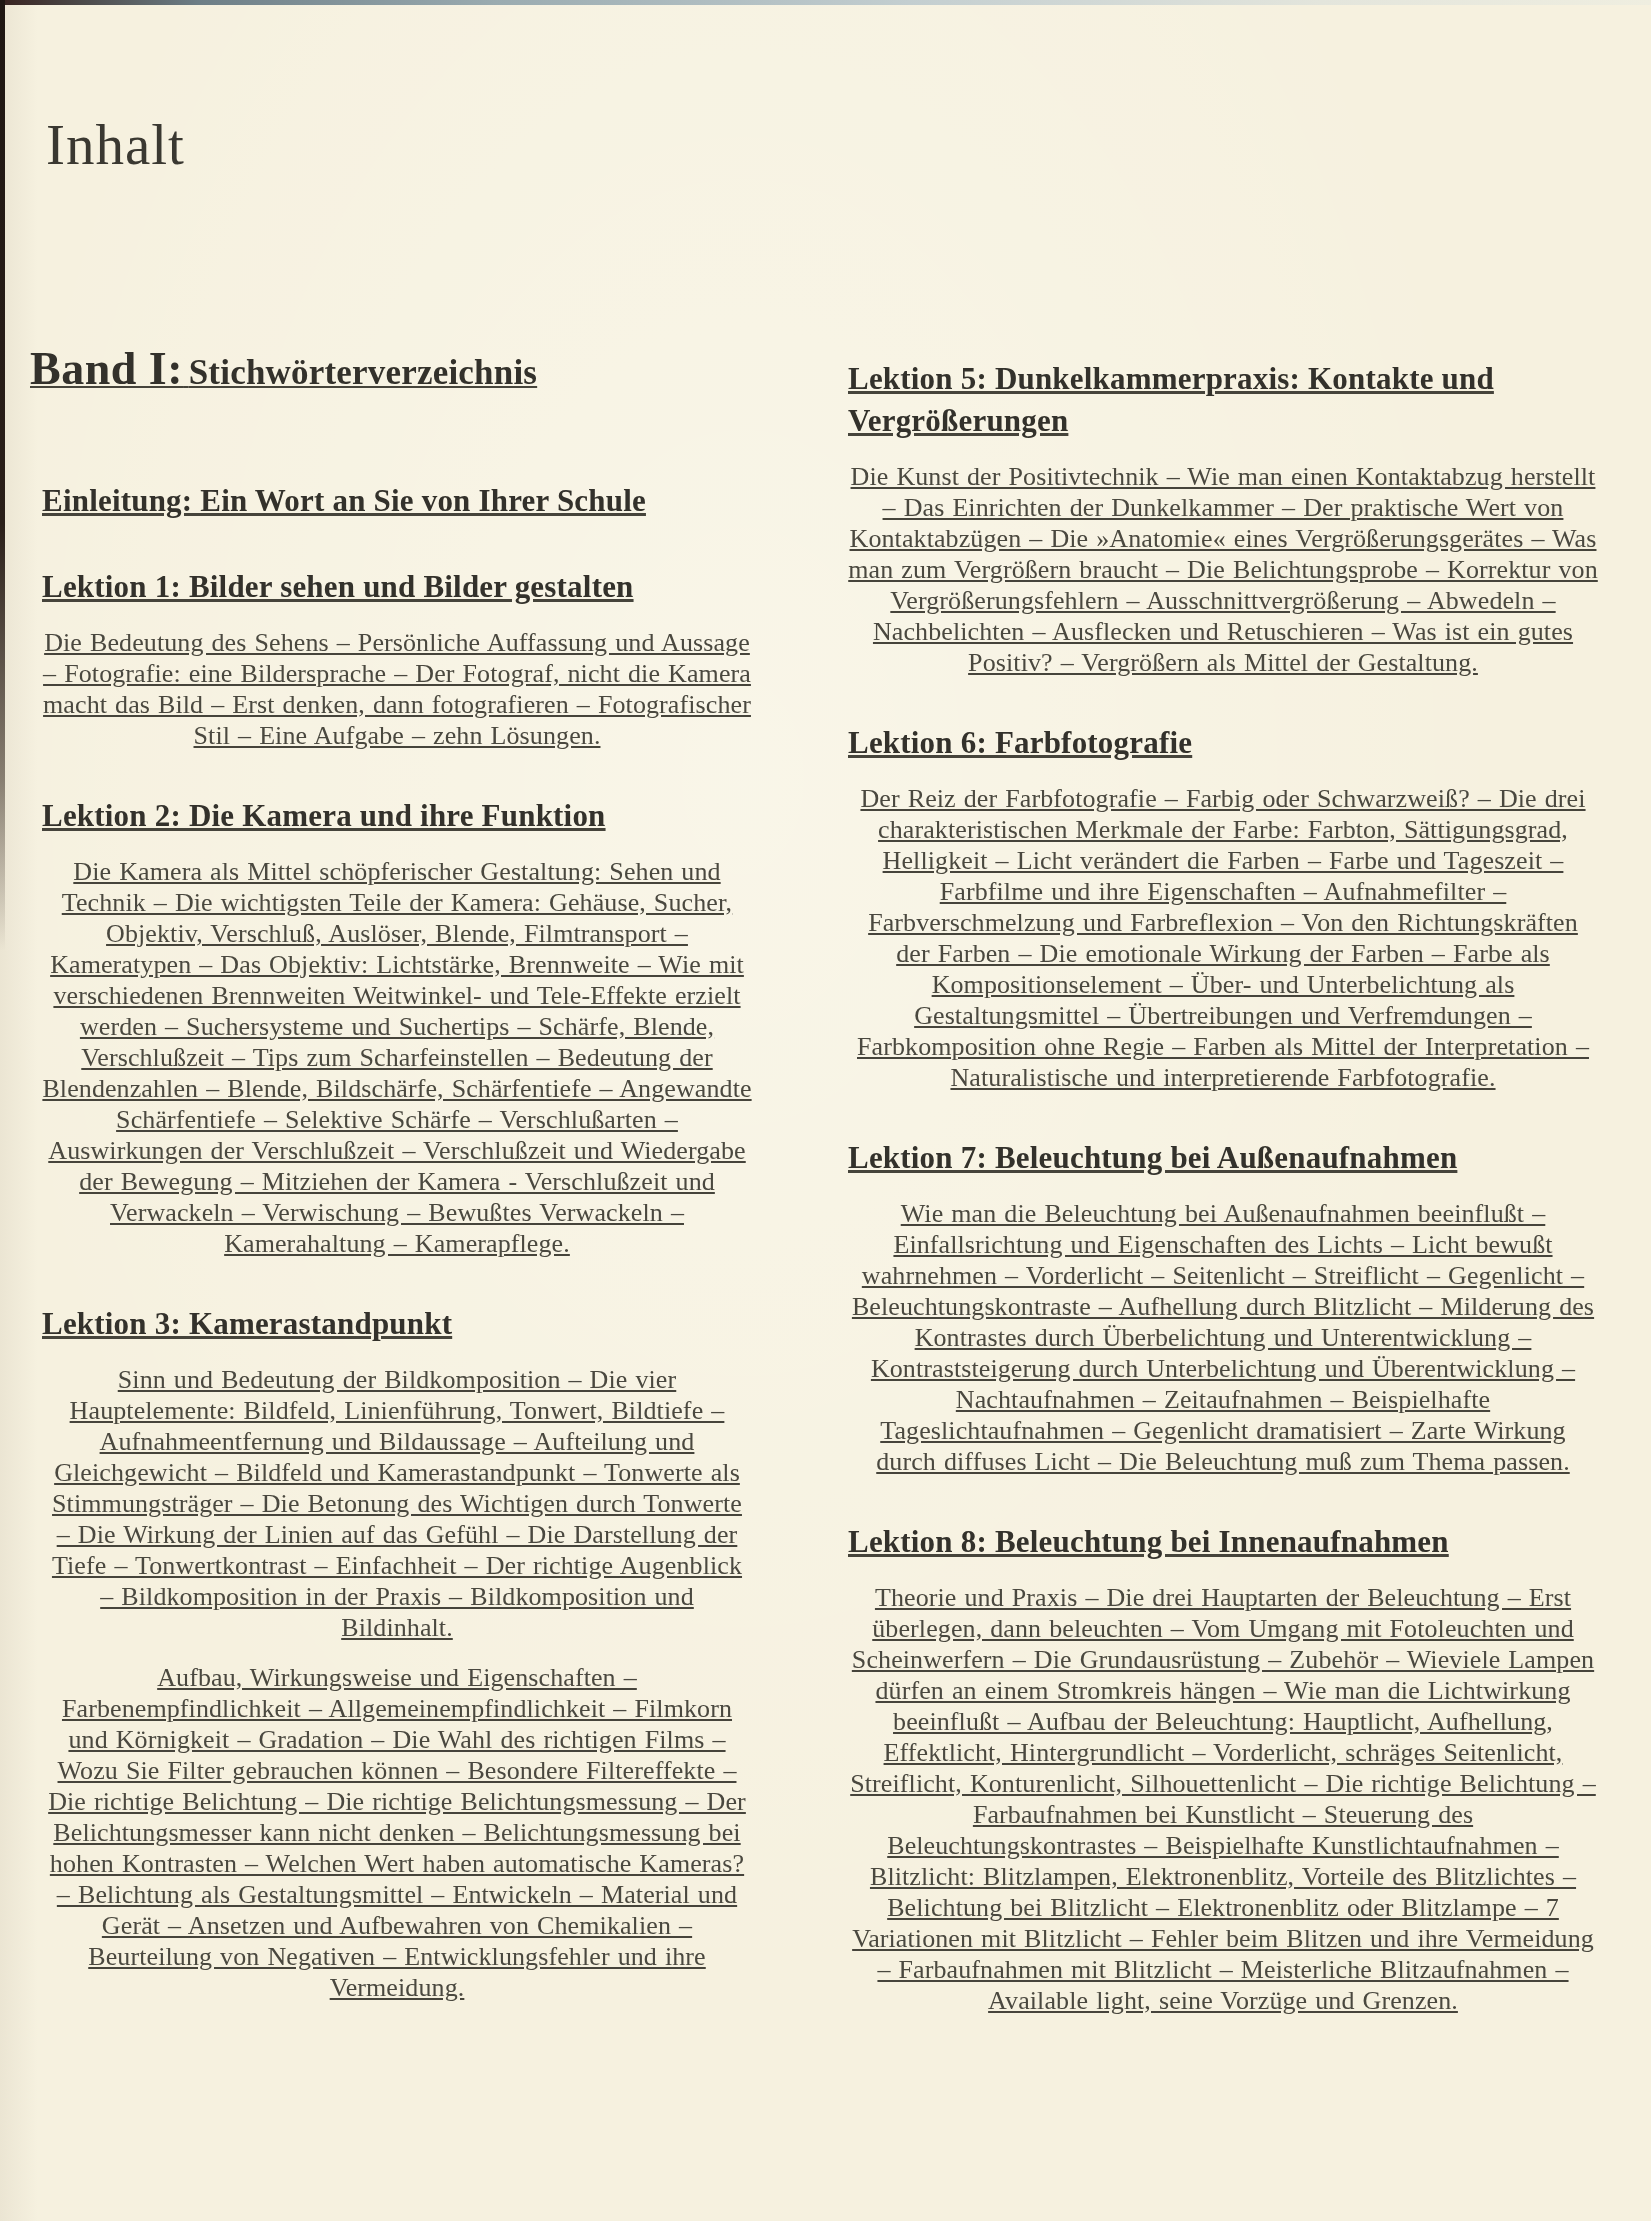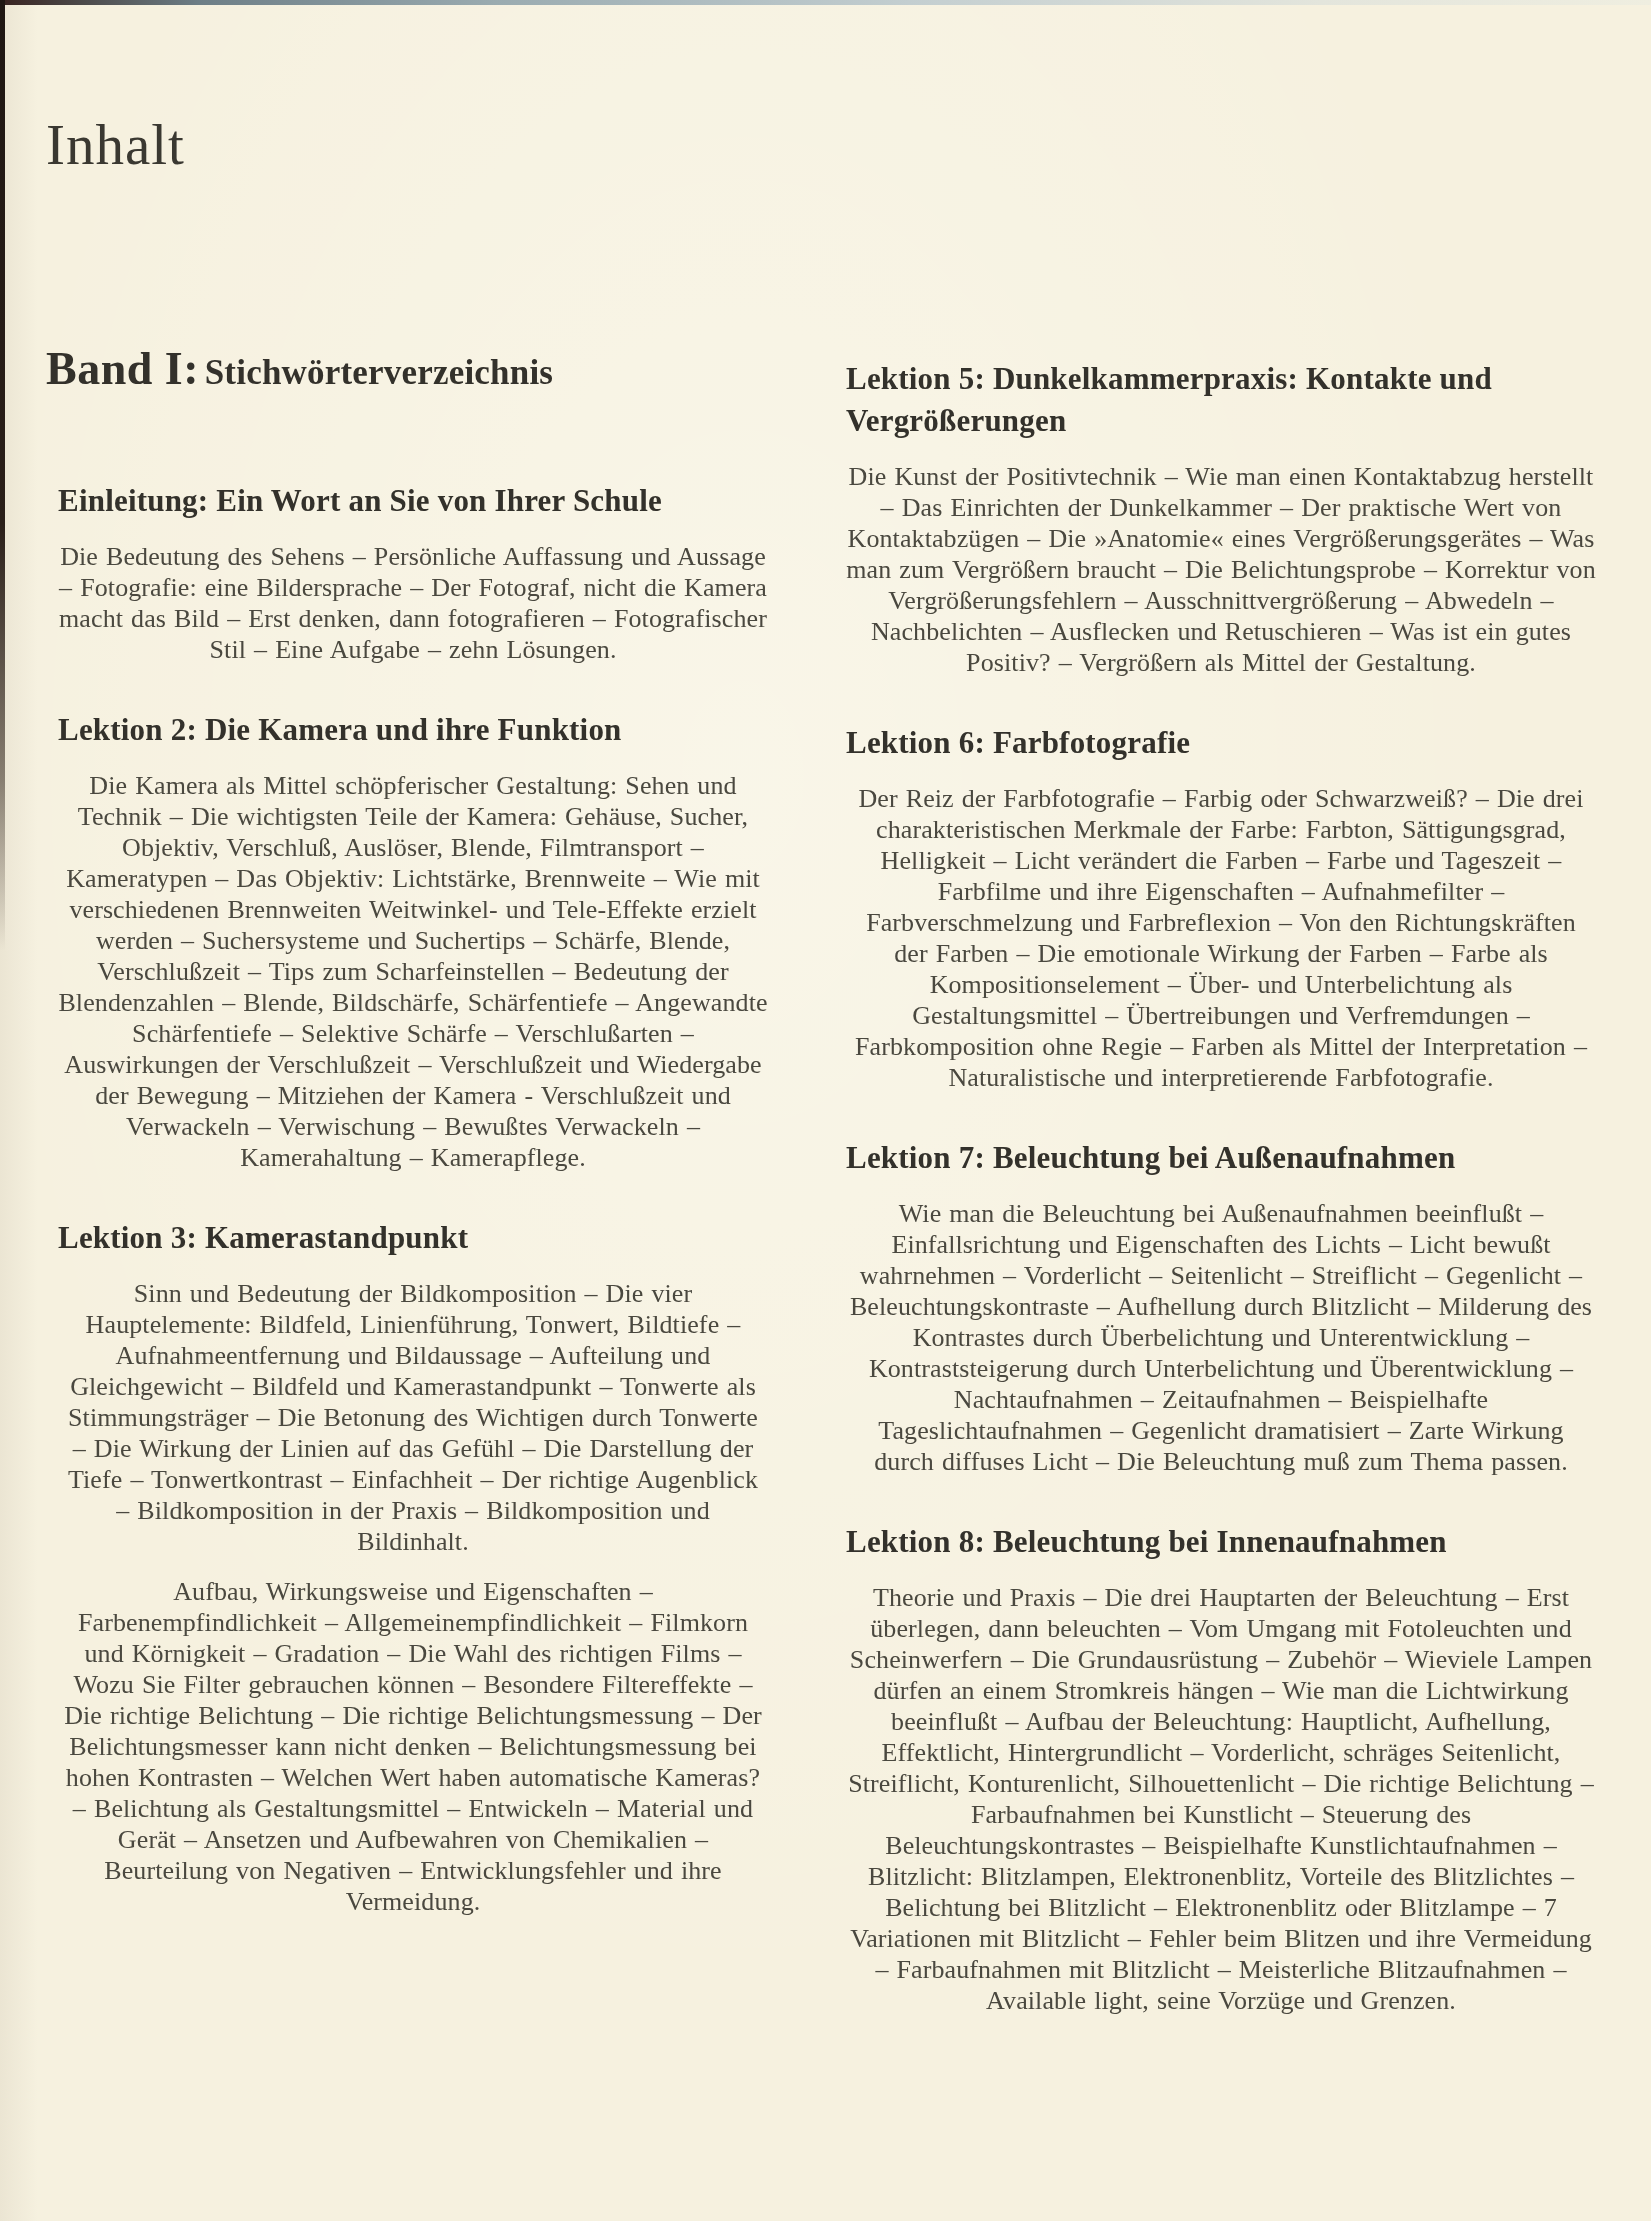--- a/index.html
+++ b/index.html
@@ -43,24 +43,25 @@
     left: 46px;
     margin: 0;
     font-size: 57px;
     font-weight: normal;
     letter-spacing: 1px;
     color: #3a3831;
   }
   .columns {
     position: absolute;
     top: 346px;
-    left: 46px;
+    left: 30px;
     right: 59px;
     display: flex;
-    gap: 54px;
+    gap: 72px;
+    text-decoration: underline;
   }
   .col {
     flex: 0 0 auto;
   }
   .col-left  { width: 734px; }
   .col-right { width: 774px; }
 
   .band-heading {
     margin: 0 0 0 0;
     color: #33312b;
@@ -111,20 +112,21 @@
 
     <div class="col col-left">
       <h2 class="band-heading"><span class="band-main">Band I:</span> <span class="band-sub">Stichwörterverzeichnis</span></h2>
 
       <div class="section first">
         <h3>Einleitung: Ein Wort an Sie von Ihrer Schule</h3>
 
       </div>
 
       <div class="section">
+        <h3>Lektion 1: Bilder sehen und Bilder gestalten</h3>
         <p>Die Bedeutung des Sehens – Persönliche Auffassung und Aussage – Fotografie: eine Bildersprache – Der Fotograf, nicht die Kamera macht das Bild – Erst denken, dann fotografieren – Fotografischer Stil – Eine Aufgabe – zehn Lösungen.</p>
       </div>
 
       <div class="section">
         <h3>Lektion 2: Die Kamera und ihre Funktion</h3>
         <p>Die Kamera als Mittel schöpferischer Gestaltung: Sehen und Technik – Die wichtigsten Teile der Kamera: Gehäuse, Sucher, Objektiv, Verschluß, Auslöser, Blende, Filmtransport – Kameratypen – Das Objektiv: Lichtstärke, Brennweite – Wie mit verschiedenen Brennweiten Weitwinkel- und Tele-Effekte erzielt werden – Suchersysteme und Suchertips – Schärfe, Blende, Verschlußzeit – Tips zum Scharfeinstellen – Bedeutung der Blendenzahlen – Blende, Bildschärfe, Schärfentiefe – Angewandte Schärfentiefe – Selektive Schärfe – Verschlußarten – Auswirkungen der Verschlußzeit – Verschlußzeit und Wiedergabe der Bewegung – Mitziehen der Kamera - Verschlußzeit und Verwackeln – Verwischung – Bewußtes Verwackeln – Kamerahaltung – Kamerapflege.</p>
       </div>
 
       <div class="section">
         <h3>Lektion 3: Kamerastandpunkt</h3>

